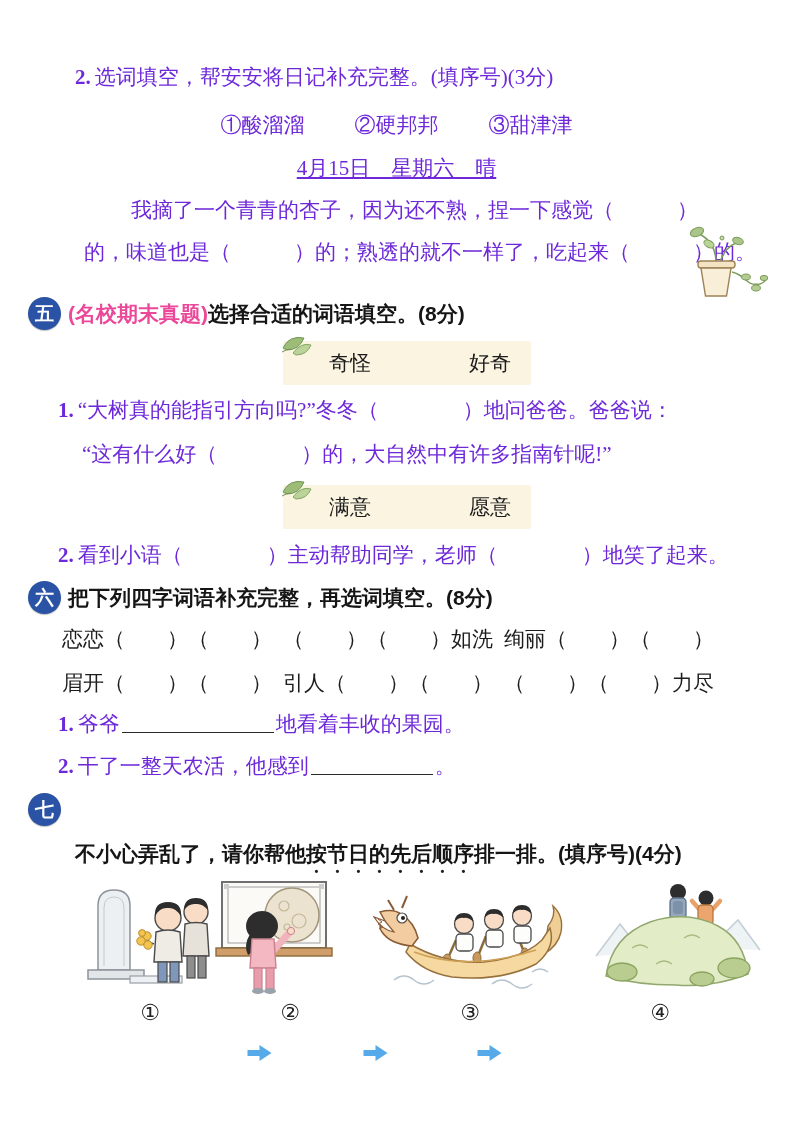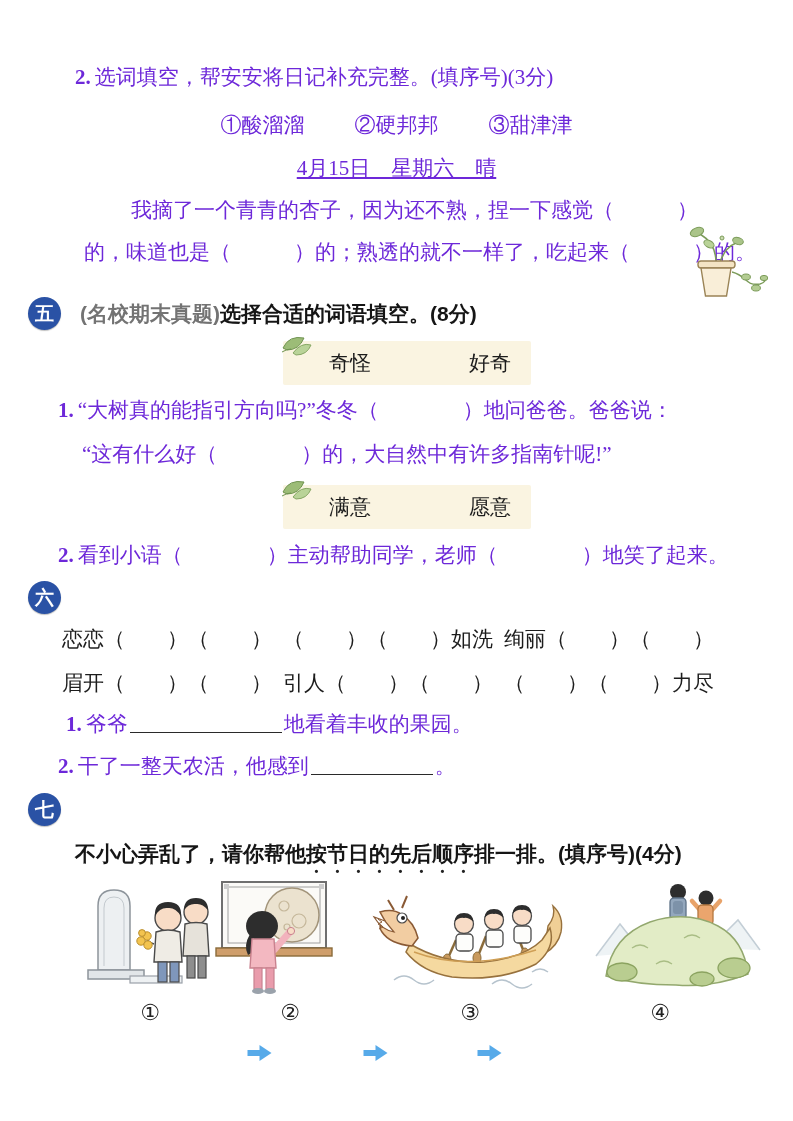--- a/index.html
+++ b/index.html
@@ -14,21 +14,21 @@
   .badge {
     position:absolute; left:28px; width:33px; height:33px; border-radius:50%;
     background:#2a52a5; color:#ffffff; font-family:"Liberation Sans", sans-serif;
     font-weight:bold; font-size:19px; display:flex; align-items:center; justify-content:center;
     box-shadow:0 1px 1px rgba(0,0,0,.25);
   }
   .sec-title {
     position:absolute; left:68px; font-family:"Liberation Sans", sans-serif;
     font-weight:bold; font-size:21px; color:#151515; white-space:nowrap; line-height:1.4;
   }
-  .red-tag { color:#737373;margin-left:12px; }
+  .red-tag { color:#ec4899; }
   .options { display:flex; justify-content:center; gap:50px; }
   .wordbox {
     position:absolute; left:283px; width:248px; height:44px; background:#faf4e1;
     display:flex; align-items:center; padding-left:46px; gap:98px;
     font-size:21px; border-radius:2px;
   }
   .wordbox .leaf { position:absolute; left:-4px; top:-9px; }
   .blank {
     display:inline-block; border-bottom:1.6px solid #2a2a2a; height:1em;
     margin:0 2px -2px 2px;
@@ -115,33 +115,34 @@
     </span>
     <span>满意</span>
     <span>愿意</span>
   </div>
 
   <div class="line" style="left:58px; top:542px;">
     <span class="num">2.</span><span>看到小语（　　　　）主动帮助同学，老师（　　　　）地笑了起来。</span>
   </div>
 
   <div class="badge" style="top:581px;">六</div>
+  <div class="sec-title" style="top:583px;">把下列四字词语补充完整，再选词填空。(8分)</div>
 
   <div class="idiom-row" style="top:625px;">
     <span>恋恋（　　）（　　）</span>
     <span>（　　）（　　）如洗</span>
     <span>绚丽（　　）（　　）</span>
   </div>
   <div class="idiom-row" style="top:669px;">
     <span>眉开（　　）（　　）</span>
     <span>引人（　　）（　　）</span>
     <span>（　　）（　　）力尽</span>
   </div>
 
-  <div class="line" style="left:58px; top:711px;margin-left:8px;">
+  <div class="line" style="left:58px; top:711px;">
     <span class="num">1.</span><span>爷爷</span><span class="blank w150"></span><span>地看着丰收的果园。</span>
   </div>
   <div class="line" style="left:58px; top:753px;">
     <span class="num">2.</span><span>干了一整天农活，他感到</span><span class="blank w120"></span><span>。</span>
   </div>
 
   <div class="badge" style="top:793px;">七</div>
   <div class="sec-title" style="left:75px; top:839px;">
     <span>不小心弄乱了，请你帮他</span><span class="emph-dots">按节日的先后顺序</span><span>排一排。(填序号)(4分)</span>
   </div>

